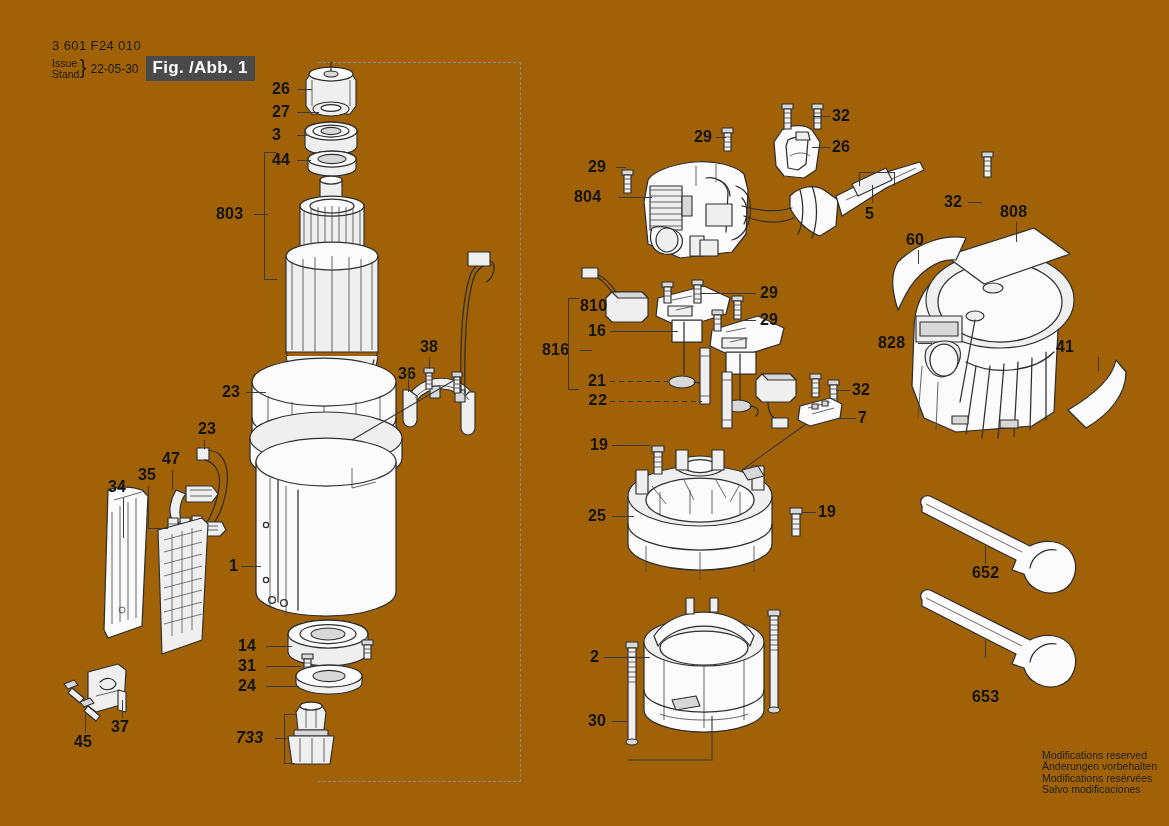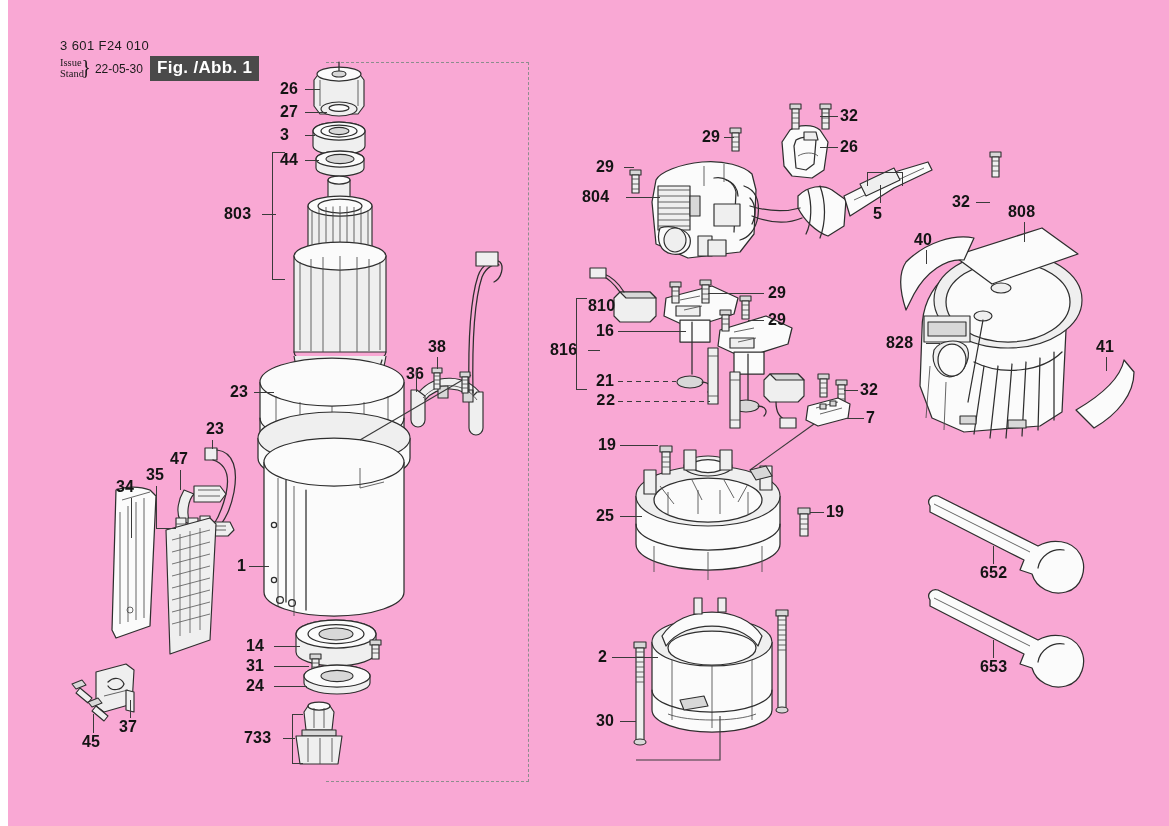--- a/index.html
+++ b/index.html
@@ -1,24 +1,24 @@
 <!DOCTYPE html>
 <html><head>
 <meta charset="utf-8">
 <style>
   html,body{margin:0;padding:0;background:#ffffff;}
   body{width:1169px;height:826px;position:relative;overflow:hidden;
        font-family:"Liberation Sans", sans-serif;color:#1a1a1a;}
-  #sheet{position:absolute;inset:0;background:#f9a8d4;margin-left:8px;}
+  #sheet{position:absolute;inset:0;background:#a16207;}
 
   
   #header{position:absolute;left:52px;top:38px;}
   .hdr-code{font-size:13px;letter-spacing:.4px;color:#1c1c1c;white-space:nowrap;}
   .hdr-row2{display:flex;align-items:center;margin-top:3px;}
-  .issue-stand{font-size:10.5px;line-height:10.5px;position:relative;padding-right:9px;font-family:Liberation Serif, serif;}
+  .issue-stand{font-size:10.5px;line-height:10.5px;position:relative;padding-right:9px;}
   .issue-stand span{display:block;}
   .brace{position:absolute;right:2px;top:-1px;font-size:20px;line-height:20px;font-weight:300;}
   .hdr-date{font-size:12px;margin:0 7px 0 2px;white-space:nowrap;}
   .fig-badge{background:#4a4a4a;color:#fff;font-size:17px;font-weight:bold;
              padding:2px 7px 3px 7px;letter-spacing:.3px;white-space:nowrap;}
 
   
   #footer{position:absolute;right:12px;bottom:30px;text-align:left;font-size:10.5px;
           line-height:11.6px;color:#222;}
 
@@ -60,20 +60,26 @@
       <div class="issue-stand">
         <span>Issue</span>
         <span>Stand</span>
         <span class="brace">}</span>
       </div>
       <div class="hdr-date">22-05-30</div>
       <div class="fig-badge">Fig. /Abb. 1</div>
     </div>
   </div>
 
+  <div id="footer">
+    <div>Modifications reserved</div>
+    <div>Änderungen vorbehalten</div>
+    <div>Modifications resérvées</div>
+    <div>Salvo modificaciones</div>
+  </div>
 
   <div id="dashbox"></div>
 
   <svg class="art" viewBox="0 0 1169 826">
 
     <g>
       <path class="fil-m" d="M312 72 h38 l6 8 v26 l-6 8 h-38 l-6 -8 v-26 z"></path>
       <ellipse class="fil" cx="331" cy="74" rx="22" ry="7"></ellipse>
       <path class="ln" d="M331 62 v12"></path>
       <ellipse class="fil-d" cx="331" cy="74" rx="7" ry="3"></ellipse>
@@ -534,21 +540,21 @@
 
   <div class="lbl" style="left:238px;top:637px;">14</div>
   <div class="lead h" style="left:266px;top:646px;width:26px;"></div>
 
   <div class="lbl" style="left:238px;top:657px;">31</div>
   <div class="lead h" style="left:266px;top:666px;width:35px;"></div>
 
   <div class="lbl" style="left:238px;top:677px;">24</div>
   <div class="lead h" style="left:266px;top:686px;width:33px;"></div>
 
-  <div class="lbl" style="left:236px;top:729px;">733</div>
+  <div class="lbl" style="left:236px;top:729px;font-style:italic;">733</div>
   <div class="lead h" style="left:275px;top:738px;width:12px;"></div>
   <div class="brk" style="left:284px;top:714px;width:10px;height:48px;"></div>
 
   <div class="lbl" style="left:588px;top:158px;">29</div>
   <div class="lead h" style="left:616px;top:167px;width:10px;"></div>
 
   <div class="lbl" style="left:694px;top:128px;">29</div>
   <div class="lead h" style="left:716px;top:137px;width:10px;"></div>
 
   <div class="lbl" style="left:832px;top:107px;">32</div>
@@ -602,34 +608,34 @@
 
   <div class="lbl" style="left:588px;top:507px;">25</div>
   <div class="lead h" style="left:612px;top:516px;width:22px;"></div>
 
   <div class="lbl" style="left:590px;top:648px;">2</div>
   <div class="lead h" style="left:604px;top:657px;width:46px;"></div>
 
   <div class="lbl" style="left:588px;top:712px;">30</div>
   <div class="lead h" style="left:612px;top:721px;width:16px;"></div>
 
-  <div class="lbl" style="left:906px;top:231px;">40</div>
+  <div class="lbl" style="left:906px;top:231px;">60</div>
   <div class="lead v" style="left:918px;top:250px;height:14px;"></div>
 
-  <div class="lbl" style="left:1088px;top:338px;">41</div>
+  <div class="lbl" style="left:1056px;top:338px;">41</div>
   <div class="lead v" style="left:1098px;top:357px;height:14px;"></div>
 
   <div class="lbl" style="left:944px;top:193px;">32</div>
   <div class="lead h" style="left:968px;top:202px;width:14px;"></div>
 
   <div class="lbl" style="left:1000px;top:203px;">808</div>
   <div class="lead v" style="left:1016px;top:222px;height:20px;"></div>
 
   <div class="lbl" style="left:878px;top:334px;">828</div>
   <div class="lead h" style="left:918px;top:343px;width:14px;"></div>
 
   <div class="lbl" style="left:972px;top:564px;">652</div>
   <div class="lead v" style="left:985px;top:546px;height:18px;"></div>
 
-  <div class="lbl" style="left:972px;top:658px;">653</div>
+  <div class="lbl" style="left:972px;top:688px;">653</div>
   <div class="lead v" style="left:985px;top:640px;height:18px;"></div>
 
 </div>
 
 </body></html>

